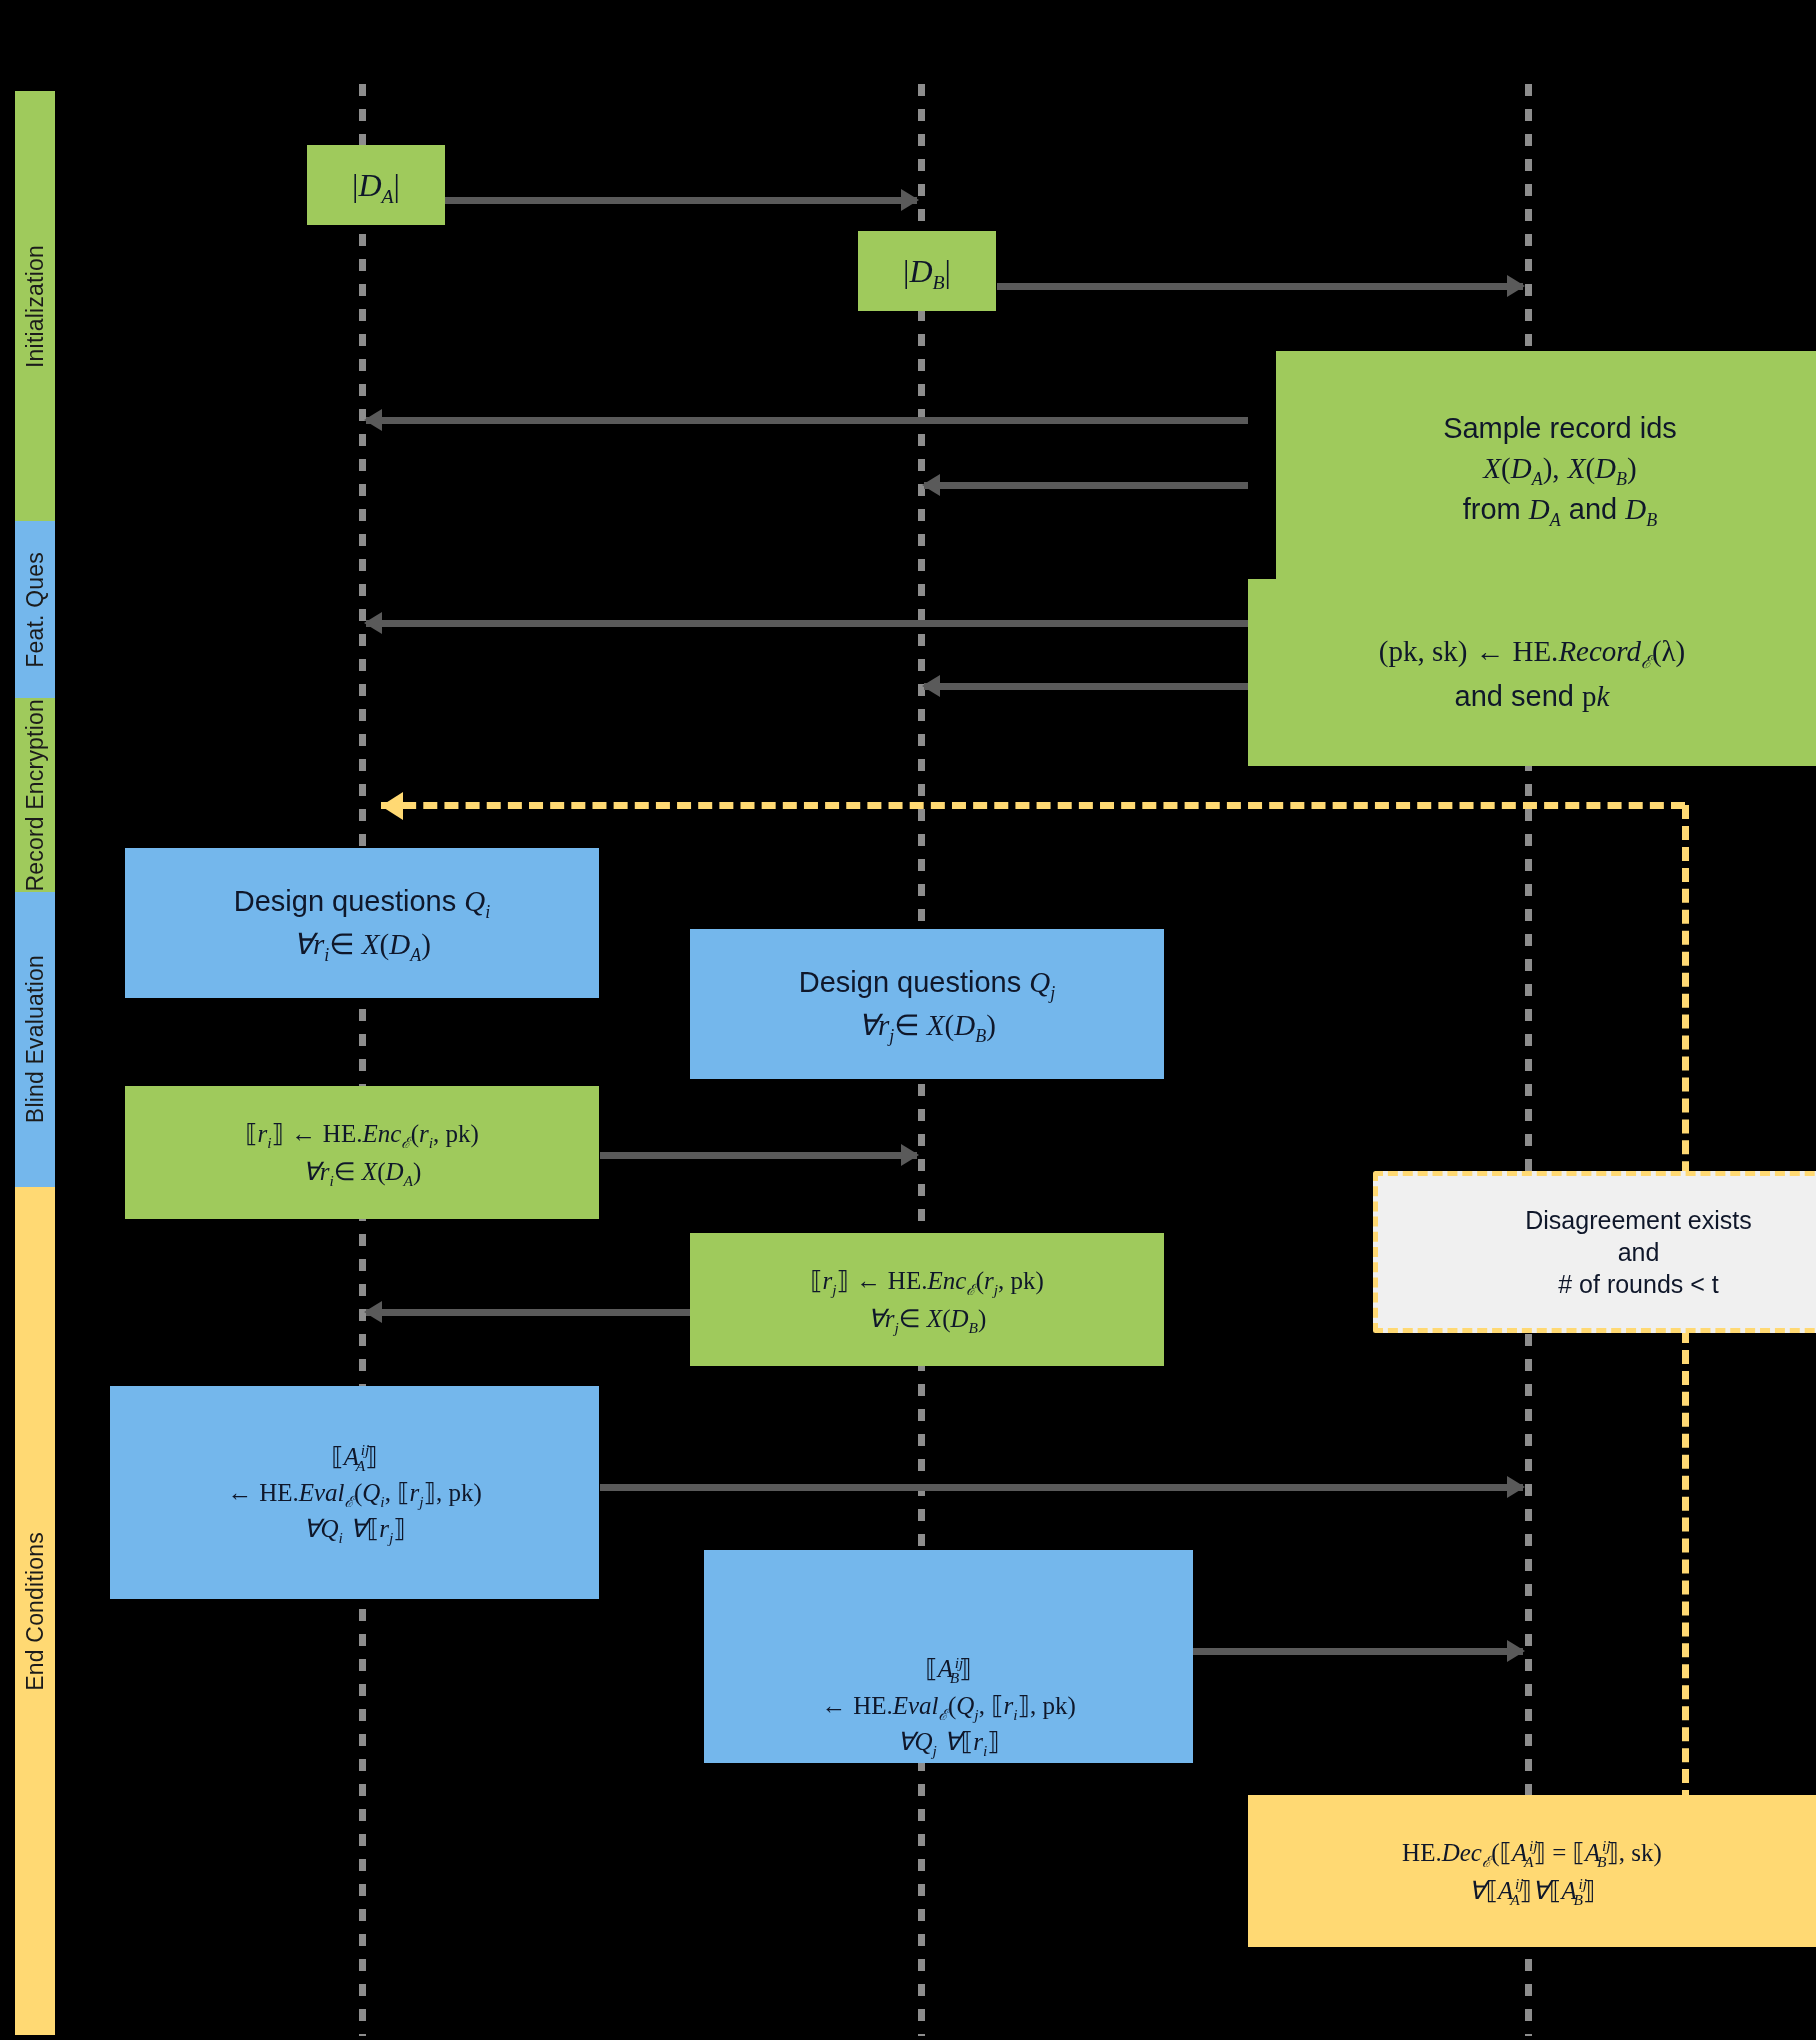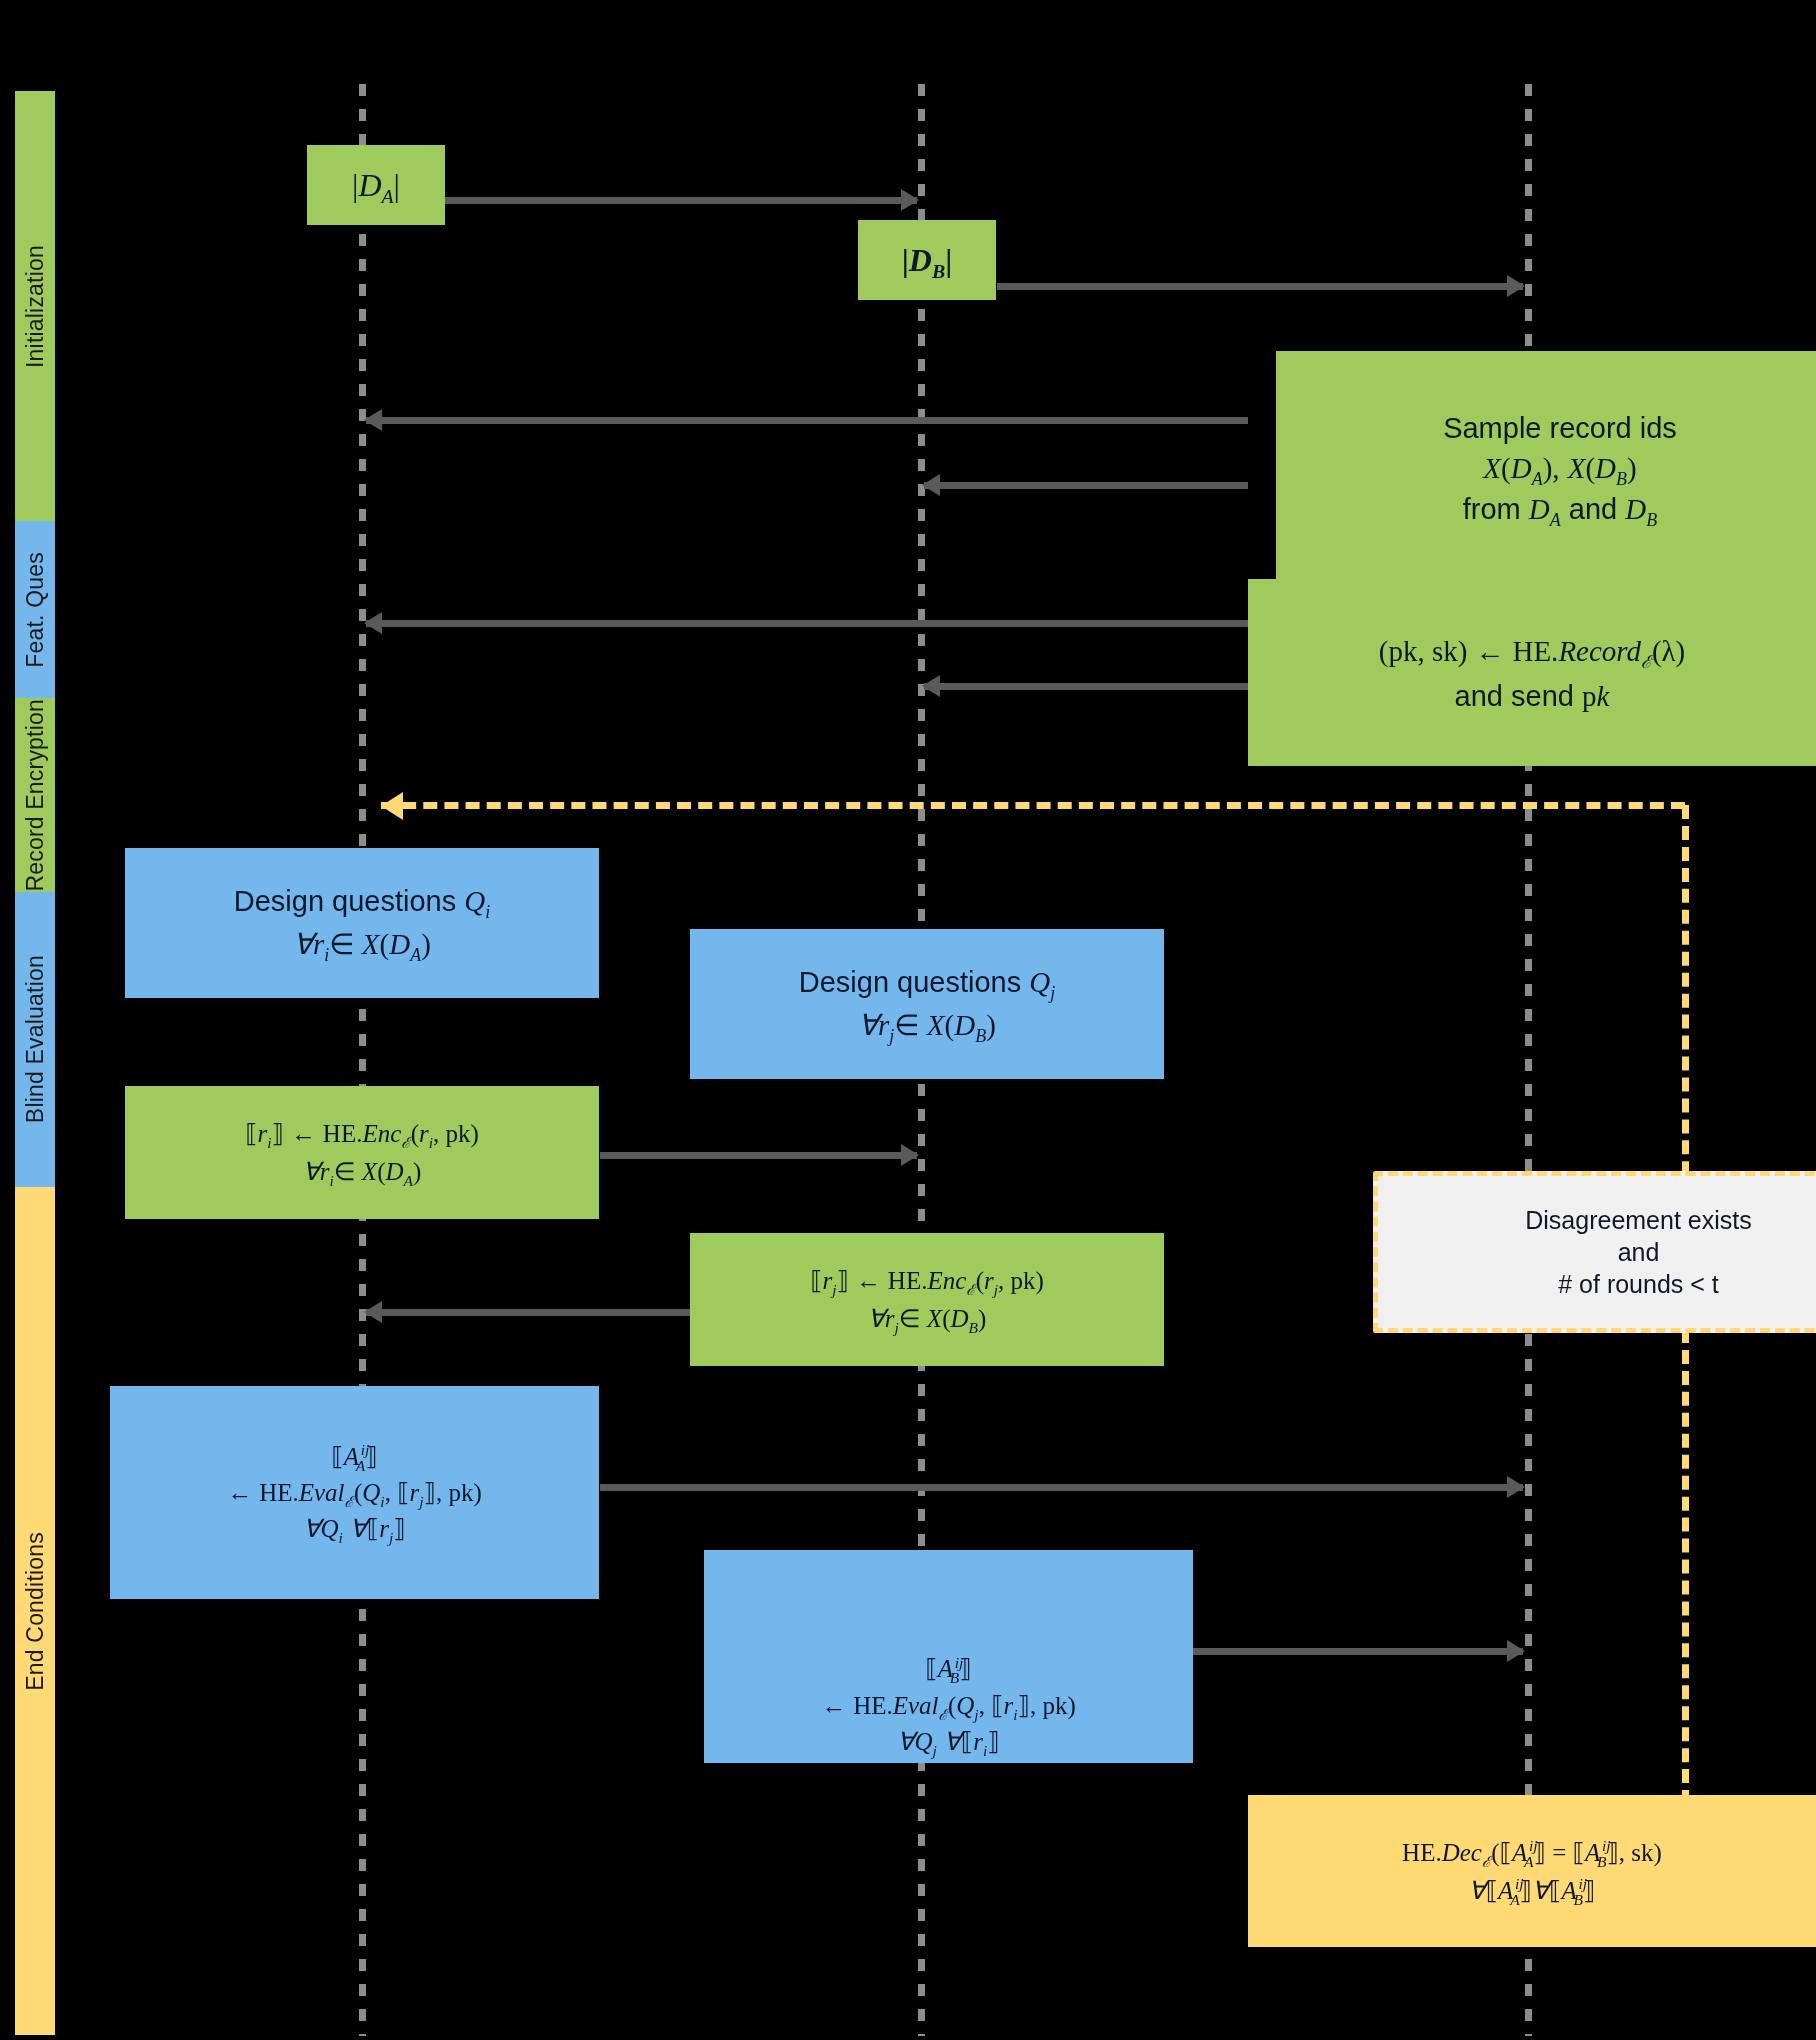--- a/index.html
+++ b/index.html
@@ -125,21 +125,21 @@
   <div class="loopseg loop-h" style="left:381px;top:802px;width:1304px;"></div>
   <div class="loop-head" style="left:381px;top:792px;"></div>
 
   <div class="box green" style="left:307px;top:145px;width:138px;height:80px;">
     <div class="inner big">
       <span class="mu">|</span><span class="m">D</span><sub class="it">A</sub><span class="mu">|</span>
       
     </div>
   </div>
 
-  <div class="box green" style="left:858px;top:220px;width:138px;height:80px;font-weight:bold;">
+  <div class="box green" style="left:858px;top:231px;width:138px;height:80px;">
     <div class="inner big">
       <span class="mu">|</span><span class="m">D</span><sub class="it">B</sub><span class="mu">|</span>
       
     </div>
   </div>
 
   <div class="box green" style="left:1248px;top:351px;width:568px;height:236px;margin-left:28px;">
     <div class="inner">
       <div class="sz3">Sample record ids</div>
       <div class="sz3" style="margin-top:3.4px;">

